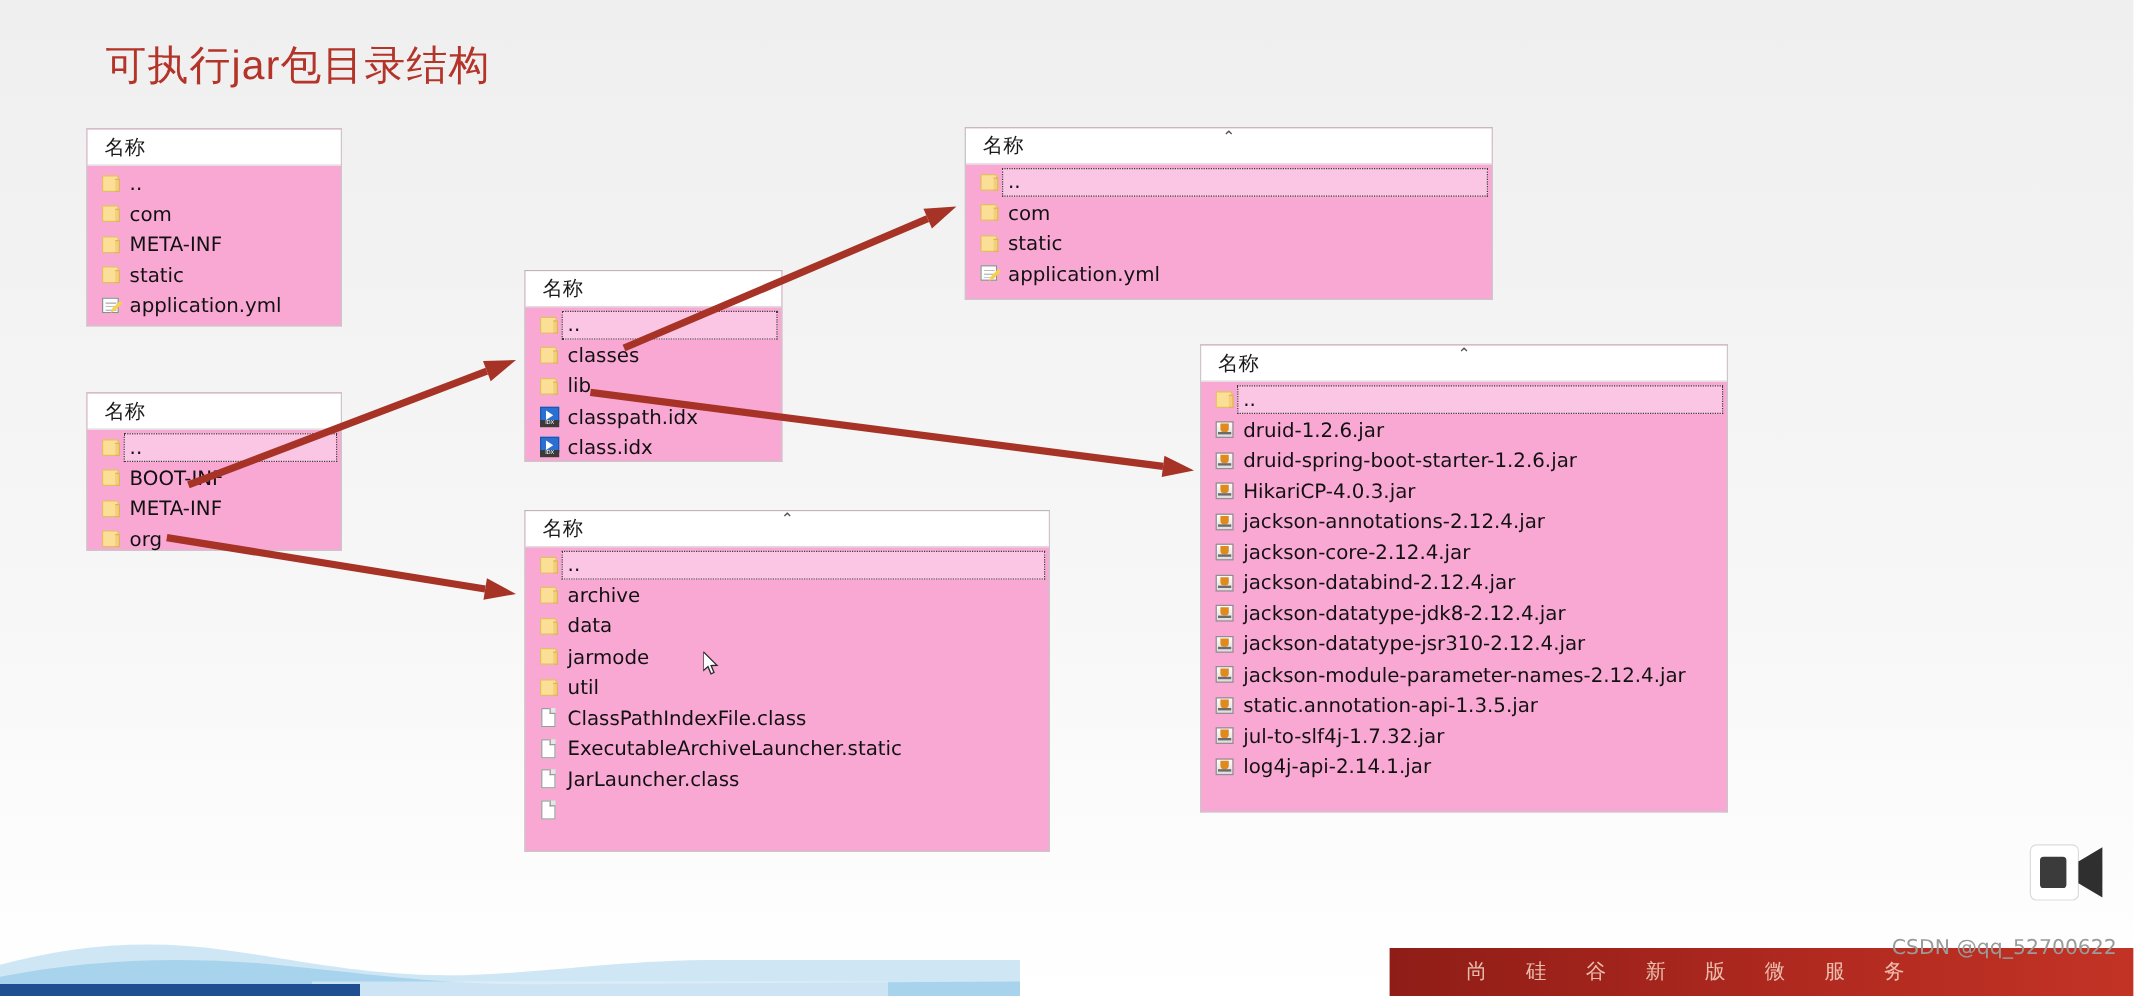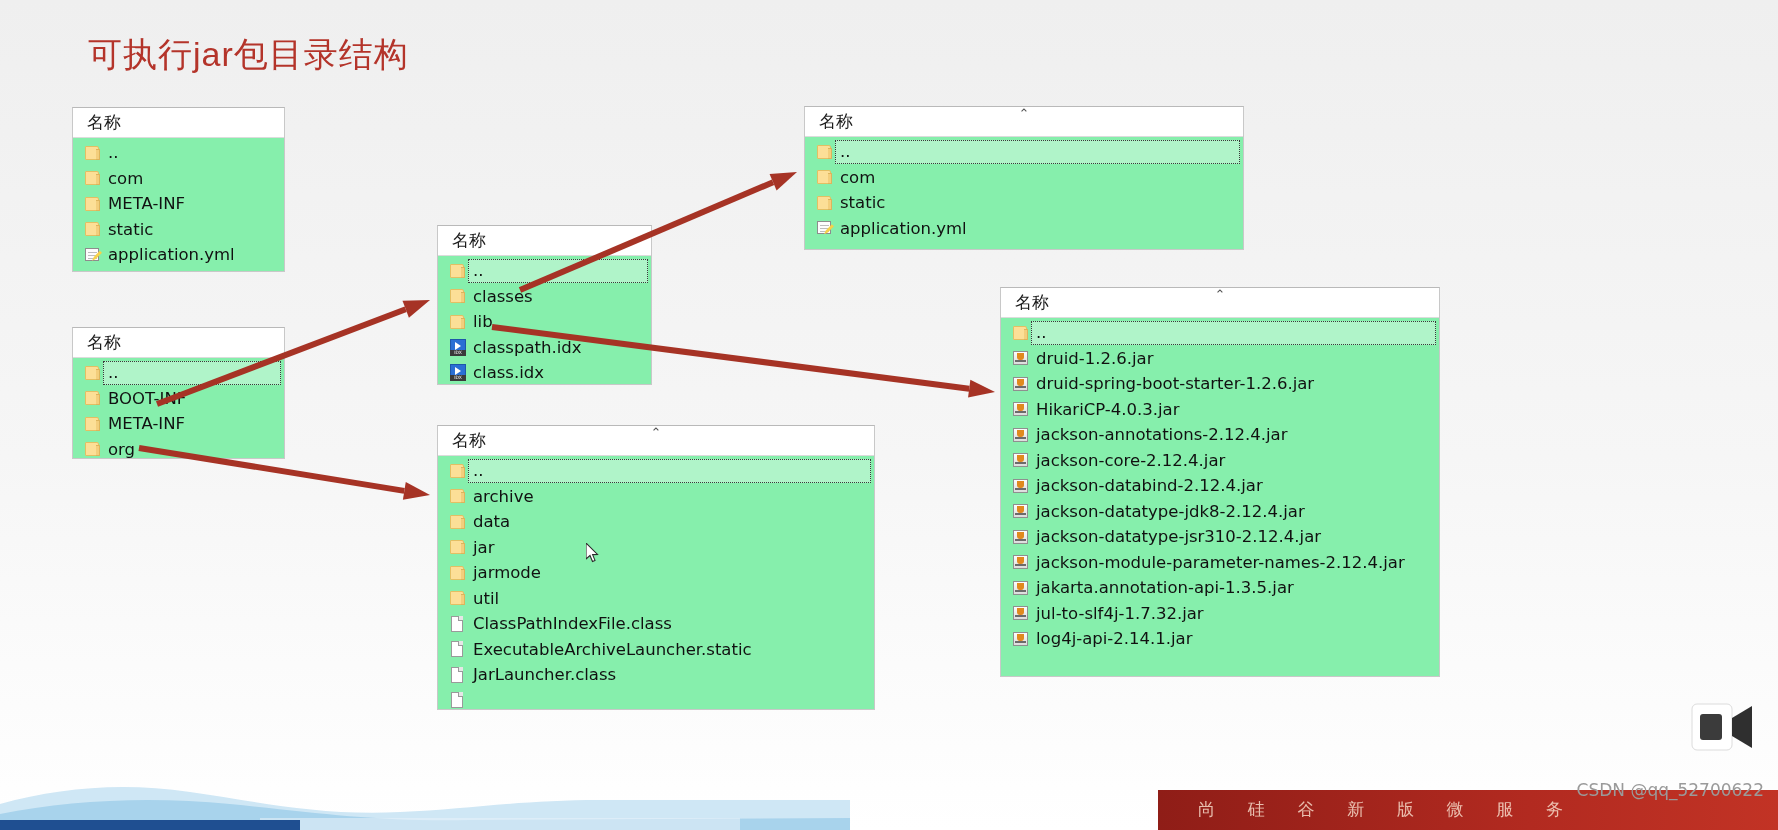--- a/index.html
+++ b/index.html
@@ -34,21 +34,21 @@
     font-weight: normal;
     color: #b4342a;
     letter-spacing: 1px;
     white-space: nowrap;
     margin-top: 12px;
   }
 
   
   .panel {
     position: absolute;
-    background: #86efac;
+    background: #f9a8d4;
     border: 1px solid #c8c8c8;
     border-top: 1px solid #b9b9b9;
     box-sizing: border-box;
   }
   .panel-head {
     position: relative;
     height: 30px;
     background: #ffffff;
     border-bottom: 1px solid #dcdcdc;
     display: flex;
@@ -270,21 +270,21 @@
     right: 0; bottom: 0;
     width: 620px; height: 40px;
     background: linear-gradient(90deg, #8f1d17 0%, #b22a20 60%, #c23325 100%);
     overflow: hidden;
   }
   .bottom-banner .bt {
     color: #f6d9c8;
     font-size: 17px;
     letter-spacing: 14px;
     line-height: 40px;
-    padding-left: 40px;
+    padding-left: 64px;
     white-space: nowrap;
     opacity: .85;
   }
   .logo-badge {
     position: absolute;
     right: 18px; bottom: 74px;
     width: 70px; height: 58px;
   }
   .blue-strip {
     position: absolute;
@@ -424,24 +424,20 @@
           <div class="row">
             <span class="ico folder"></span>
             <span class="label">archive</span>
           </div>
           <div class="row">
             <span class="ico folder"></span>
             <span class="label">data</span>
           </div>
           <div class="row">
             <span class="ico folder"></span>
-            <span class="label">jar</span>
-          </div>
-          <div class="row">
-            <span class="ico folder"></span>
             <span class="label">jarmode</span>
           </div>
           <div class="row">
             <span class="ico folder"></span>
             <span class="label">util</span>
           </div>
           <div class="row">
             <span class="ico file"></span>
             <span class="label">ClassPathIndexFile.class</span>
           </div>
@@ -530,21 +526,21 @@
               <span class="cup"></span>
               <span class="saucer"></span>
             </span>
             <span class="label">jackson-module-parameter-names-2.12.4.jar</span>
           </div>
           <div class="row">
             <span class="ico jar">
               <span class="cup"></span>
               <span class="saucer"></span>
             </span>
-            <span class="label">jakarta.annotation-api-1.3.5.jar</span>
+            <span class="label">static.annotation-api-1.3.5.jar</span>
           </div>
           <div class="row">
             <span class="ico jar">
               <span class="cup"></span>
               <span class="saucer"></span>
             </span>
             <span class="label">jul-to-slf4j-1.7.32.jar</span>
           </div>
           <div class="row">
             <span class="ico jar">

